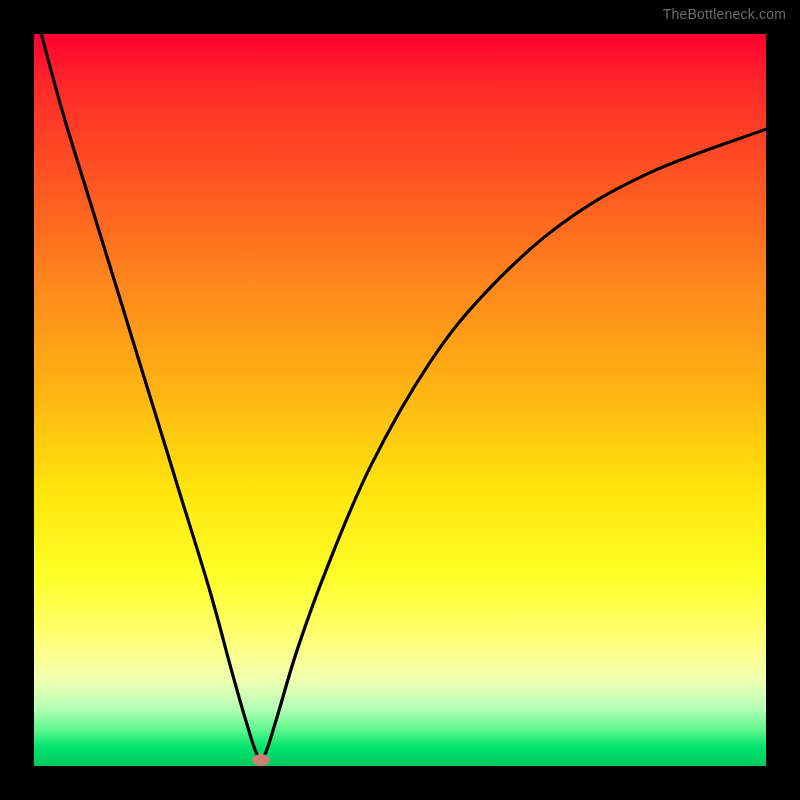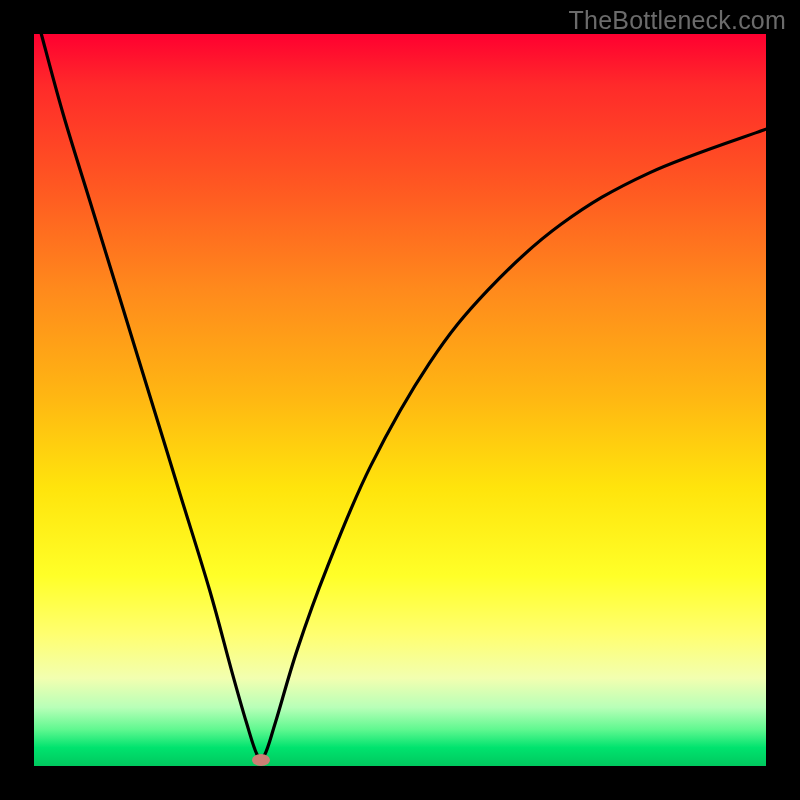--- a/index.html
+++ b/index.html
@@ -31,21 +31,21 @@
       #60f890 95%,
       #00e36e 97.5%,
       #00c85e 100%
     );
   }
   .watermark {
     position: absolute;
     top: 6px;
     right: 14px;
     color: #6b6b6b;
-    font-size: 25px;
+    font-size: 14px;
     letter-spacing: 0.2px;
     font-weight: 500;
   }
   svg.curve {
     position: absolute;
     left: 0;
     top: 0;
     width: 732px;
     height: 732px;
   }

